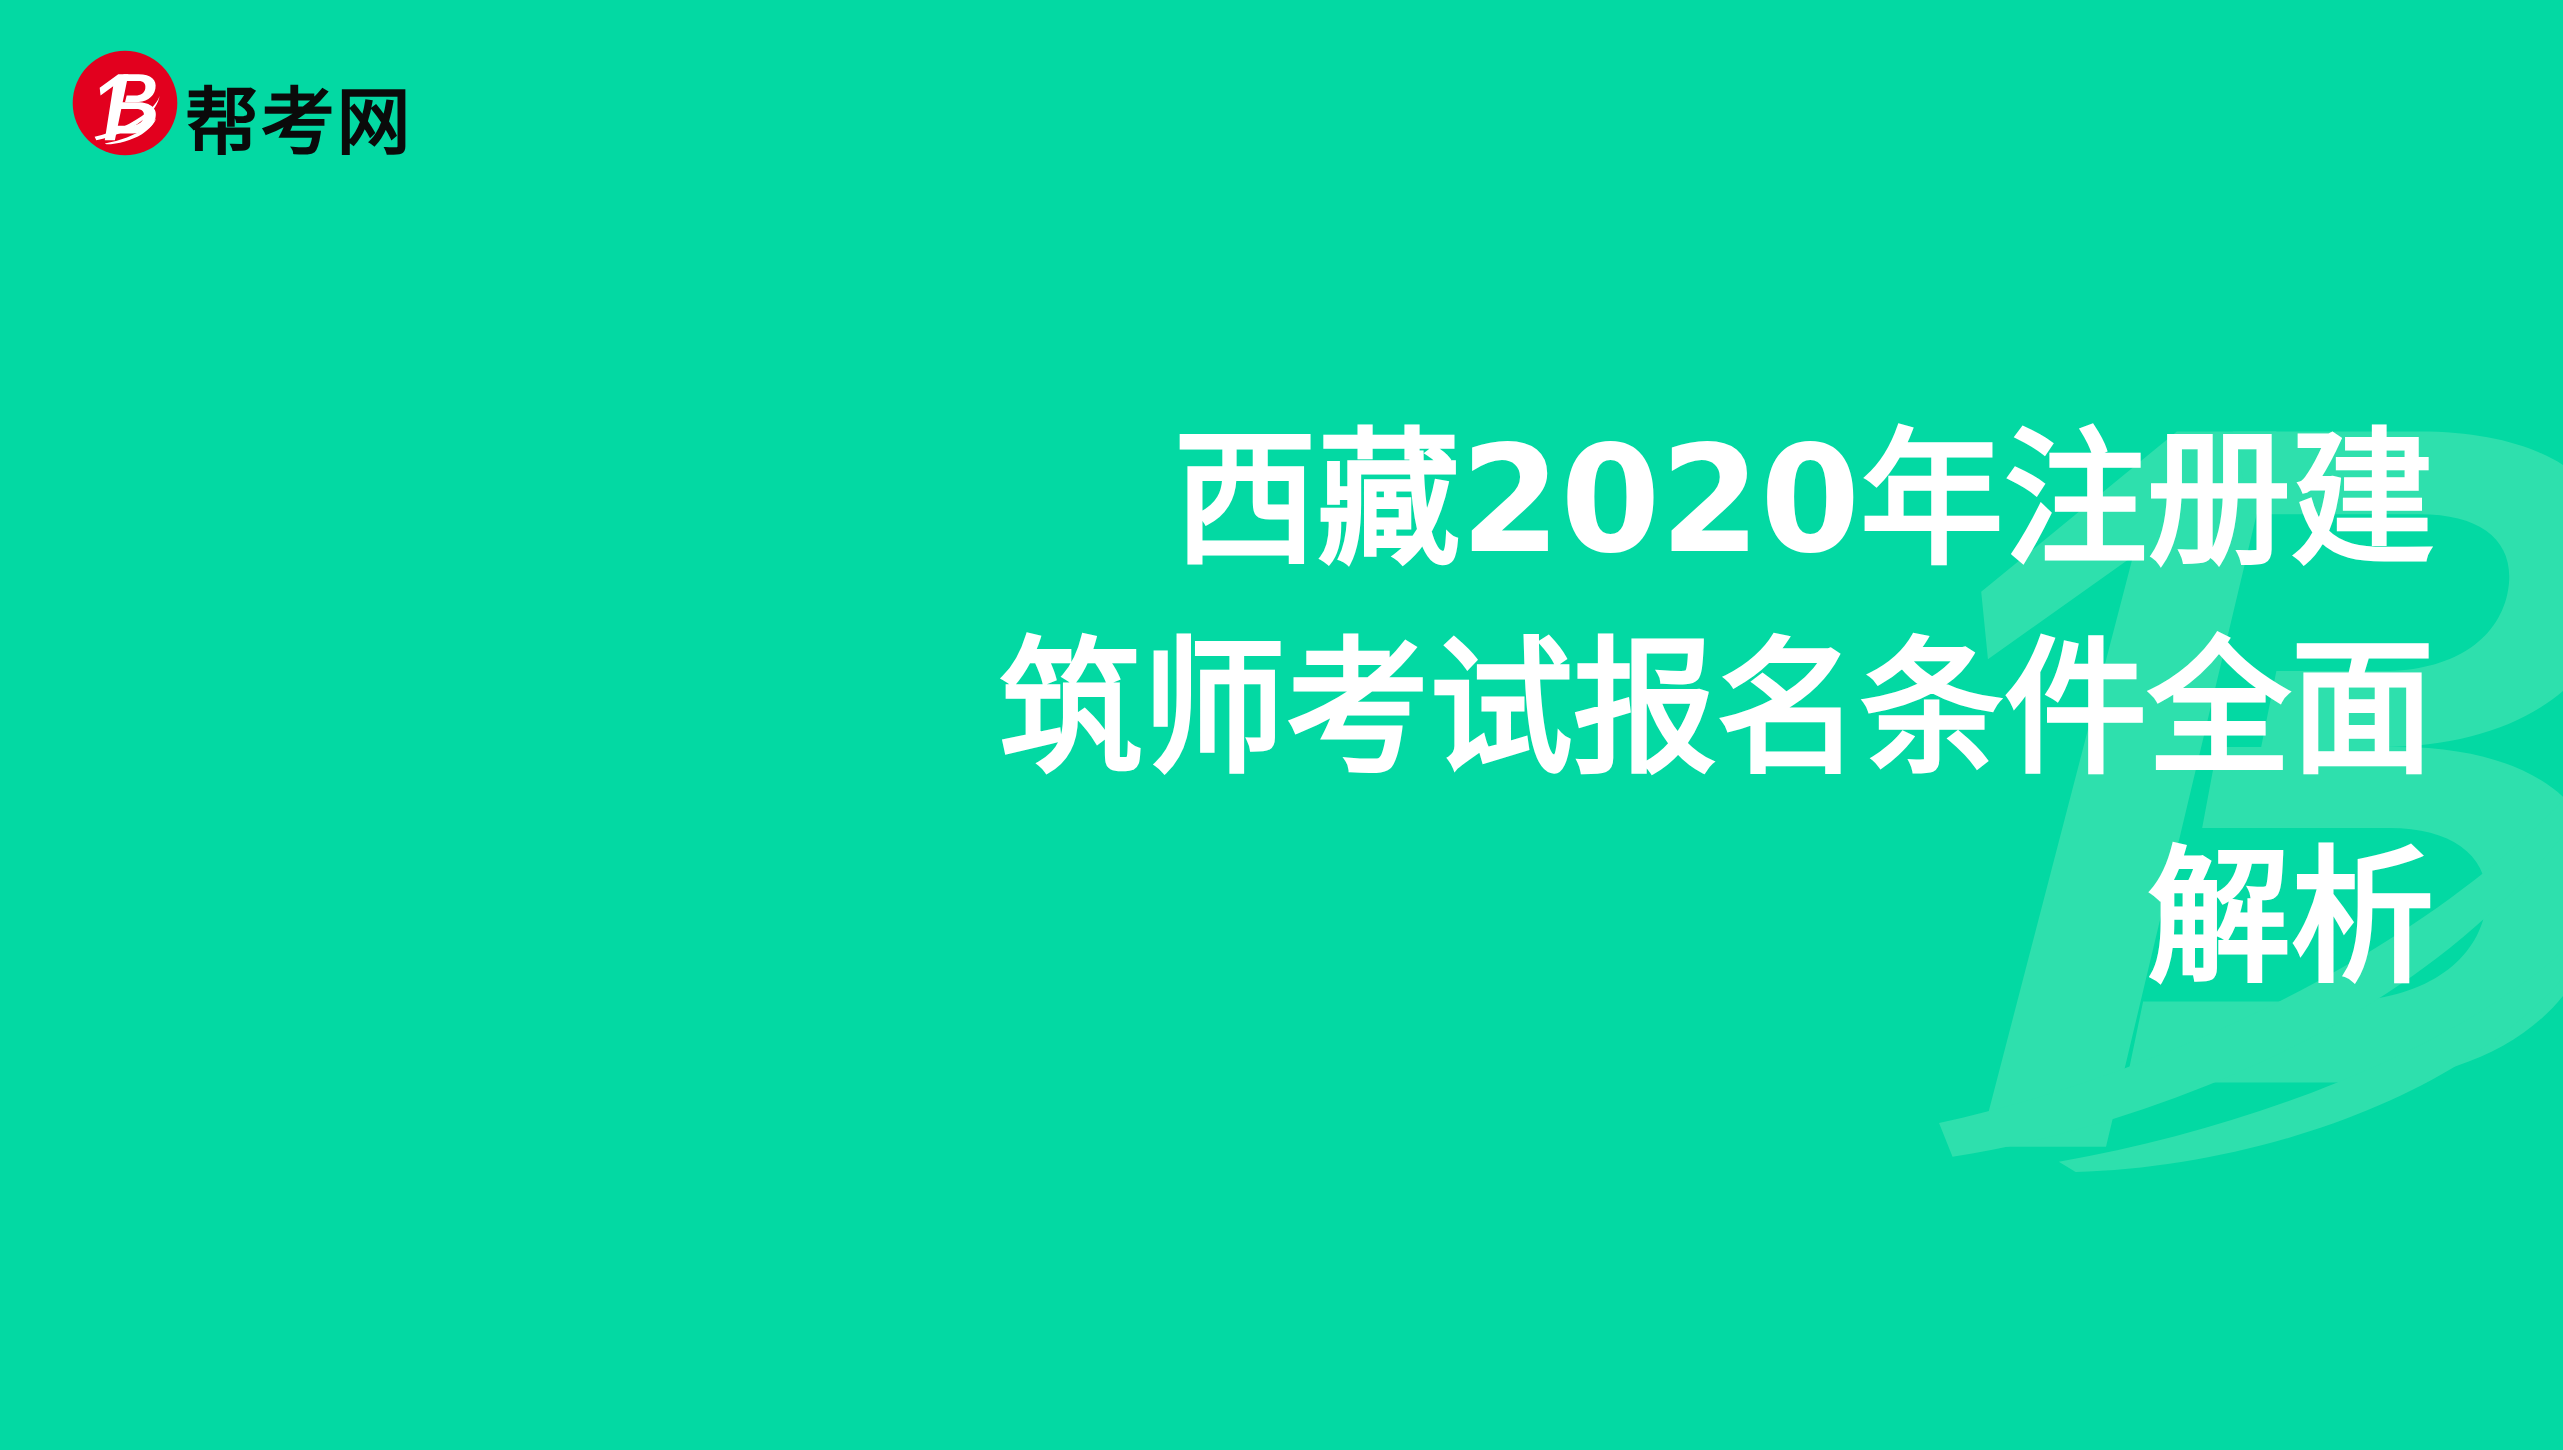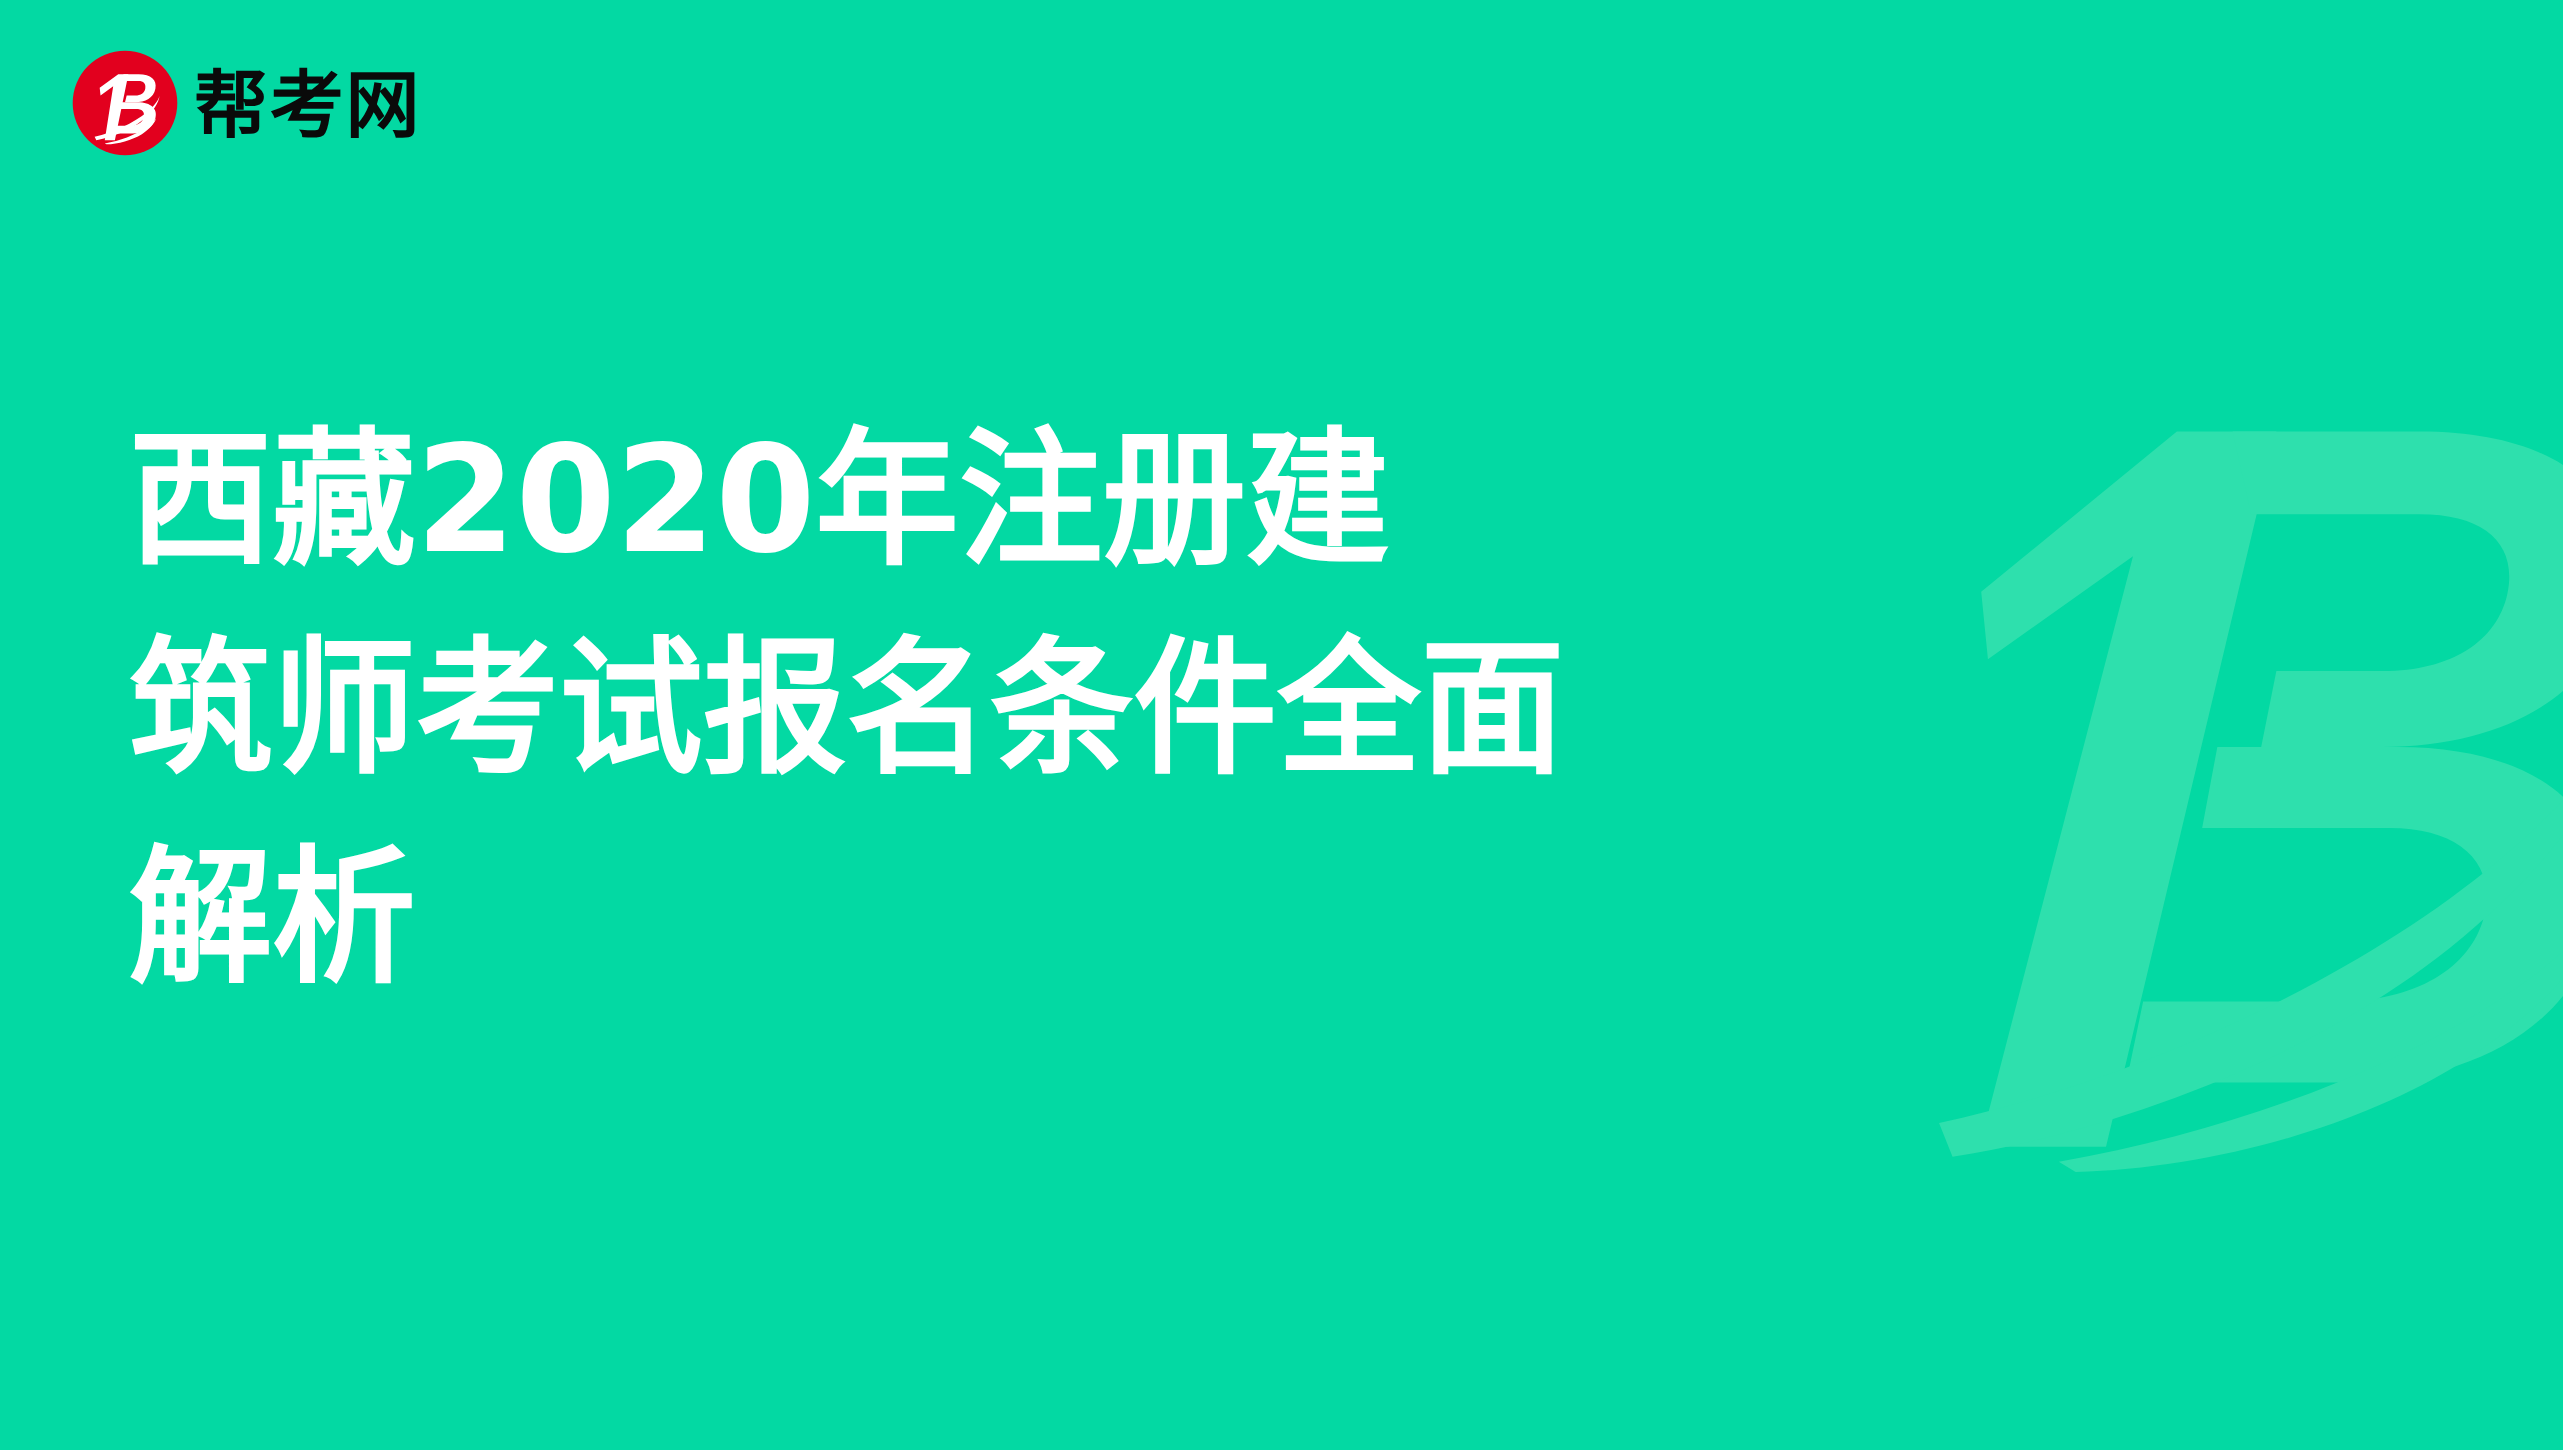--- a/index.html
+++ b/index.html
@@ -38,22 +38,22 @@
     width: 100%;
     height: 100%;
   }
 
   
   .brand {
     position: absolute;
     left: 71px;
     top: 49px;
     display: flex;
-    align-items: center;
-    gap: 15px;
+    align-items: flex-end;
+    gap: 6px;
     z-index: 5;
   }
   .brand-mark {
     position: relative;
     width: 108px;
     height: 108px;
     flex: 0 0 auto;
   }
   .brand-mark svg {
     display: block;
@@ -71,21 +71,21 @@
     transform: translateY(1.7px);
   }
 
   
   .headline {
     position: absolute;
     left: 0;
     right: 0;
     top: 396px;
     z-index: 4;
-    text-align: left;
+    text-align: right;
     padding: 0 93px;
   }
   .headline-line {
     display: block;
     font-family: "DejaVu Sans", "Liberation Sans", sans-serif;
     font-size: 148px;
     line-height: 209px;
     font-weight: 700;
     color: #ffffff;
     letter-spacing: 0px;

